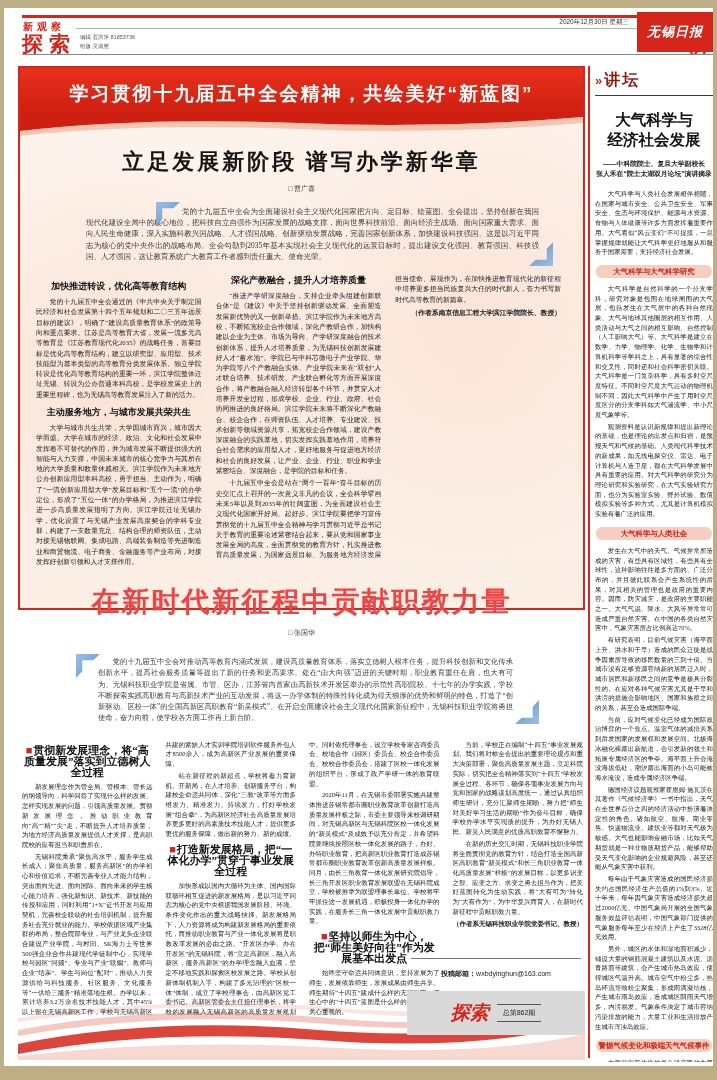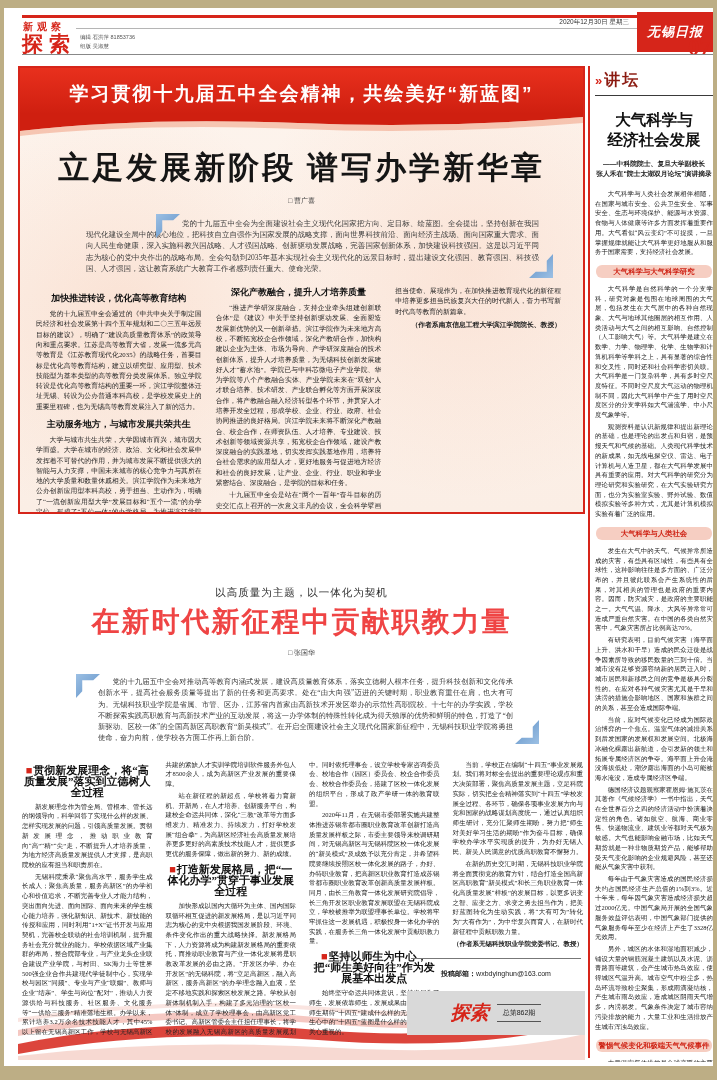--- a/index.html
+++ b/index.html
@@ -21,29 +21,29 @@
         font-family:"Liberation Serif","DejaVu Serif",serif;letter-spacing:1px;}
   .pageno{position:absolute;right:2px;top:27px;color:#d6251a;font-size:23px;font-weight:bold;
           font-family:"Liberation Serif","DejaVu Serif",serif;}
   .bottom-rule{position:absolute;left:18px;right:0;top:46px;height:1px;background:#888;}
 
   
   .vline{position:absolute;left:584px;top:58px;width:2px;height:992px;background:#d6251a;}
   .lect{position:absolute;left:591px;top:58px;width:118px;height:996px;overflow:hidden;}
 
   
-  .art1{position:absolute;left:14px;top:58px;width:567px;height:448px;border:2.5px solid #d6251a;
+  .art1{position:absolute;left:14px;top:58px;width:567px;height:544px;border:2.5px solid #d6251a;
         box-sizing:border-box;overflow:hidden;
         background:radial-gradient(circle at 18% 55%,rgba(242,160,120,.18),rgba(242,160,120,0) 40%),
                    radial-gradient(circle at 80% 45%,rgba(242,150,110,.15),rgba(242,150,110,0) 45%),
                    linear-gradient(#fdf4ed,#fbeee5);}
   .banner{height:46px;background:linear-gradient(#e8301d,#cf1f10);color:#fff;text-align:center;
           font-size:19px;font-weight:bold;letter-spacing:2px;padding-top:13px;box-sizing:border-box;}
   .banner-wave{display:block;width:100%;height:24px;margin-top:-1px;}
-  .a1-head{text-align:center;font-size:31px;font-weight:bold;color:#151515;margin:10px 0 0 0;letter-spacing:3px;
+  .a1-head{text-align:center;font-size:22px;font-weight:bold;color:#151515;margin:10px 0 0 0;letter-spacing:3px;
            font-family:"Liberation Serif","DejaVu Serif",serif;}
   .byline{text-align:center;font-size:7px;color:#444;margin-top:7px;}
   .lead{position:relative;margin:12px 44px 0 66px;font-size:7.5px;line-height:11.2px;color:#3a3a3a;
         text-align:justify;font-family:"Liberation Serif","DejaVu Serif",serif;}
   .lead .txt{display:block;text-indent:96px;}
   .corner{position:absolute;width:24px;height:24px;background:linear-gradient(135deg,#9cc0e4,#5f90c6);
           clip-path:polygon(0 0,100% 0,72% 26%,26% 26%,26% 72%,0 100%);}
   .c-tl{left:62px;top:-4px;}
   .c-br{right:-14px;bottom:-4px;transform:rotate(180deg);}
   .a1 .c-tl{left:70px;}
@@ -134,21 +134,20 @@
       <h4>主动服务地方，与城市发展共荣共生</h4>
       <p>大学与城市共生共荣，大学因城市而兴，城市因大学而盛。大学在城市的经济、政治、文化和社会发展中发挥着不可替代的作用，并为城市发展不断提供强大的智能与人力支撑，中国未来城市的核心竞争力与其所在地的大学质量和数量休戚相关。滨江学院作为未来地方公办创新应用型本科高校，勇于担当、主动作为，明确了“一流创新应用型大学”发展目标和“五个一流”的办学定位，形成了“五位一体”的办学格局，为推进滨江学院进一步高质量发展指明了方向。滨江学院迁址无锡办学，优化设置了与无锡产业发展高度契合的学科专业群，构建了一支数量充足、结构合理的师资队伍，主动对接无锡物联网、集成电路、高端装备制造等先进制造业和商贸物流、电子商务、金融服务等产业布局，对接发挥好创新引领和人才支撑作用。</p>
       <h4>深化产教融合，提升人才培养质量</h4>
       <p>“推进产学研深度融合，支持企业牵头组建创新联合体”是《建议》中关于坚持创新驱动发展、全面塑造发展新优势的又一创新举措。滨江学院作为未来地方高校，不断拓宽校企合作领域，深化产教研合作，加快构建以企业为主体、市场为导向、产学研深度融合的技术创新体系，提升人才培养质量，为无锡科技创新发展建好人才“蓄水池”。学院已与中科芯微电子产业学院、华为学院等八个产教融合实体、产业学院未来在“双创”人才联合培养、技术研发、产业联合孵化等方面开展深度合作，将产教融合融入经济转型各个环节，并贯穿人才培养开发全过程，形成学校、企业、行业、政府、社会协同推进的良好格局。滨江学院未来将不断深化产教融合、校企合作，在师资队伍、人才培养、专业建设、技术创新等领域资源共享，拓宽校企合作领域，建设产教深度融合的实践基地，切实发挥实践基地作用，培养符合社会需求的应用型人才，更好地服务与促进地方经济和社会的良好发展，让产业、企业、行业、职业和学业紧密结合、深度融合，是学院的目标和任务。</p>
       <p>十九届五中全会是站在“两个一百年”奋斗目标的历史交汇点上召开的一次意义非凡的会议，全会科学擘画未来5年以及到2035年的壮阔蓝图，为全面建设社会主义现代化国家开好局、起好步。滨江学院要把学习宣传贯彻党的十九届五中全会精神与学习贯彻习近平总书记关于教育的重要论述紧密结合起来，要从党和国家事业发展全局的高度，全面贯彻党的教育方针，扎实推进教育高质量发展，为国家远景目标、为服务地方经济发展担当使命、展现作为，在加快推进教育现代化的新征程中培养更多担当民族复兴大任的时代新人，奋力书写新时代高等教育的新篇章。</p>
       <p class="credit">（作者系南京信息工程大学滨江学院院长、教授）</p>
     </div>
   </div>
 
   <div class="art2">
-    <div class="a2-kicker">以高质量为主题，以一体化为契机</div>
     <div class="a2-head">在新时代新征程中贡献职教力量</div>
     <div class="byline">□ 张国华</div>
     <div class="a2-lead">
       <span class="corner c-tl"></span>
       <span class="txt">党的十九届五中全会对推动高等教育内涵式发展，建设高质量教育体系，落实立德树人根本任务，提升科技创新和文化传承创新水平，提高社会服务质量等提出了新的任务和更高要求。处在“由大向强”迈进的关键时期，职业教育重任在肩，也大有可为。无锡科技职业学院是省属、市管、区办，江苏省内首家由高新技术开发区举办的示范性高职院校。十七年的办学实践，学校不断探索实践高职教育与高新技术产业的互动发展，将这一办学体制的特殊性转化成为得天独厚的优势和鲜明的特色，打造了“创新驱动、区校一体”的全国高新区高职教育“新吴模式”。在开启全面建设社会主义现代化国家新征程中，无锡科技职业学院将勇担使命，奋力向前，使学校各方面工作再上新台阶。</span>
       <span class="corner c-br"></span>
     </div>
     <div class="a2-cols">
       <h4><span class="sq">■</span><span>贯彻新发展理念，将“高质量发展”落实到立德树人全过程</span></h4>
       <p>新发展理念作为管全局、管根本、管长远的纲领导向，科学回答了实现什么样的发展、怎样实现发展的问题，引领高质量发展。贯彻新发展理念，推动职业教育向“高”“精”“尖”走，不断提升人才培养质量，为地方经济高质量发展提供人才支撑，是高职院校的应有担当和职责所在。</p>

